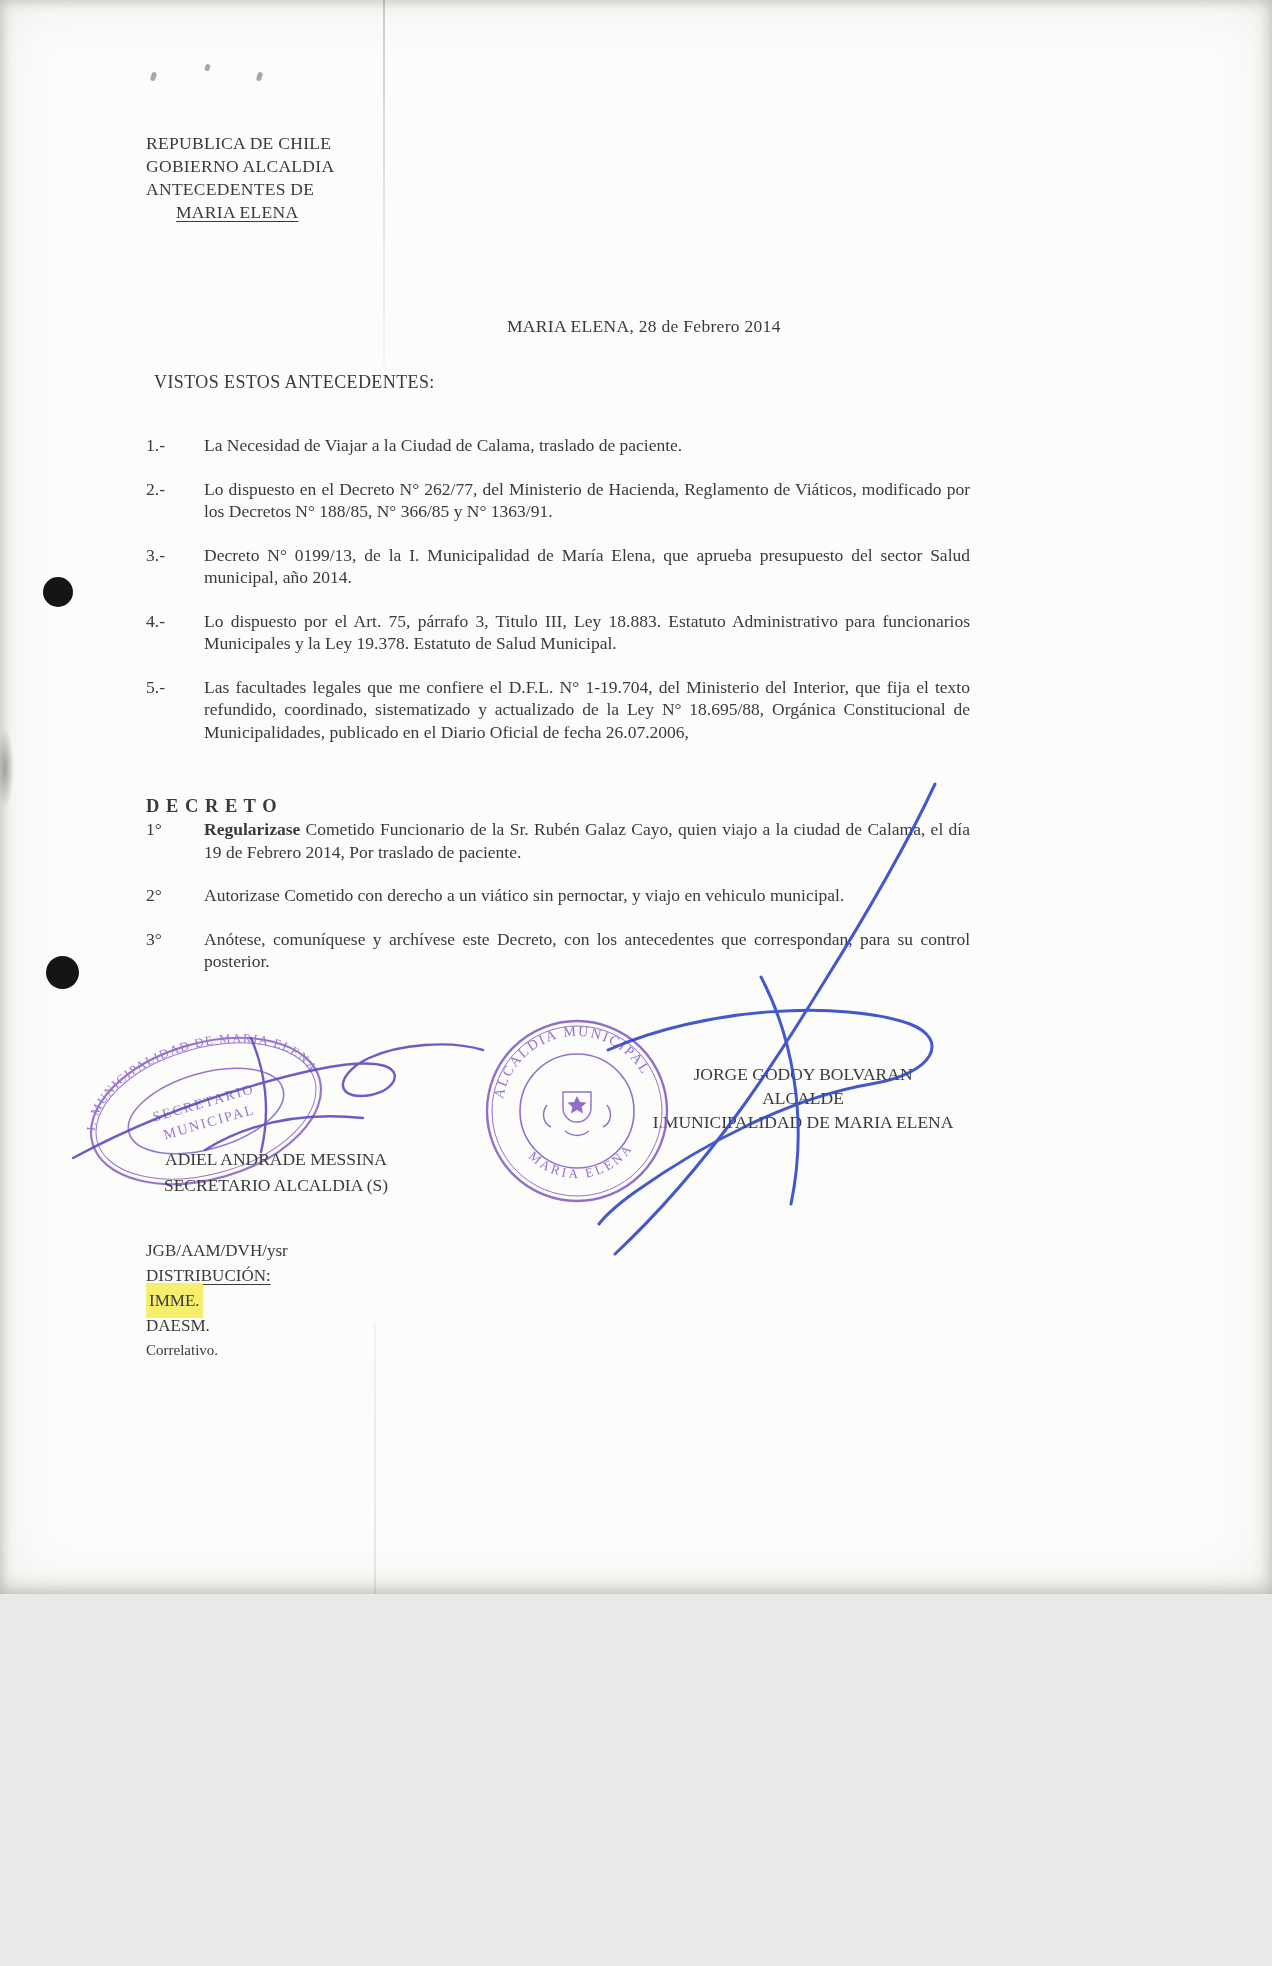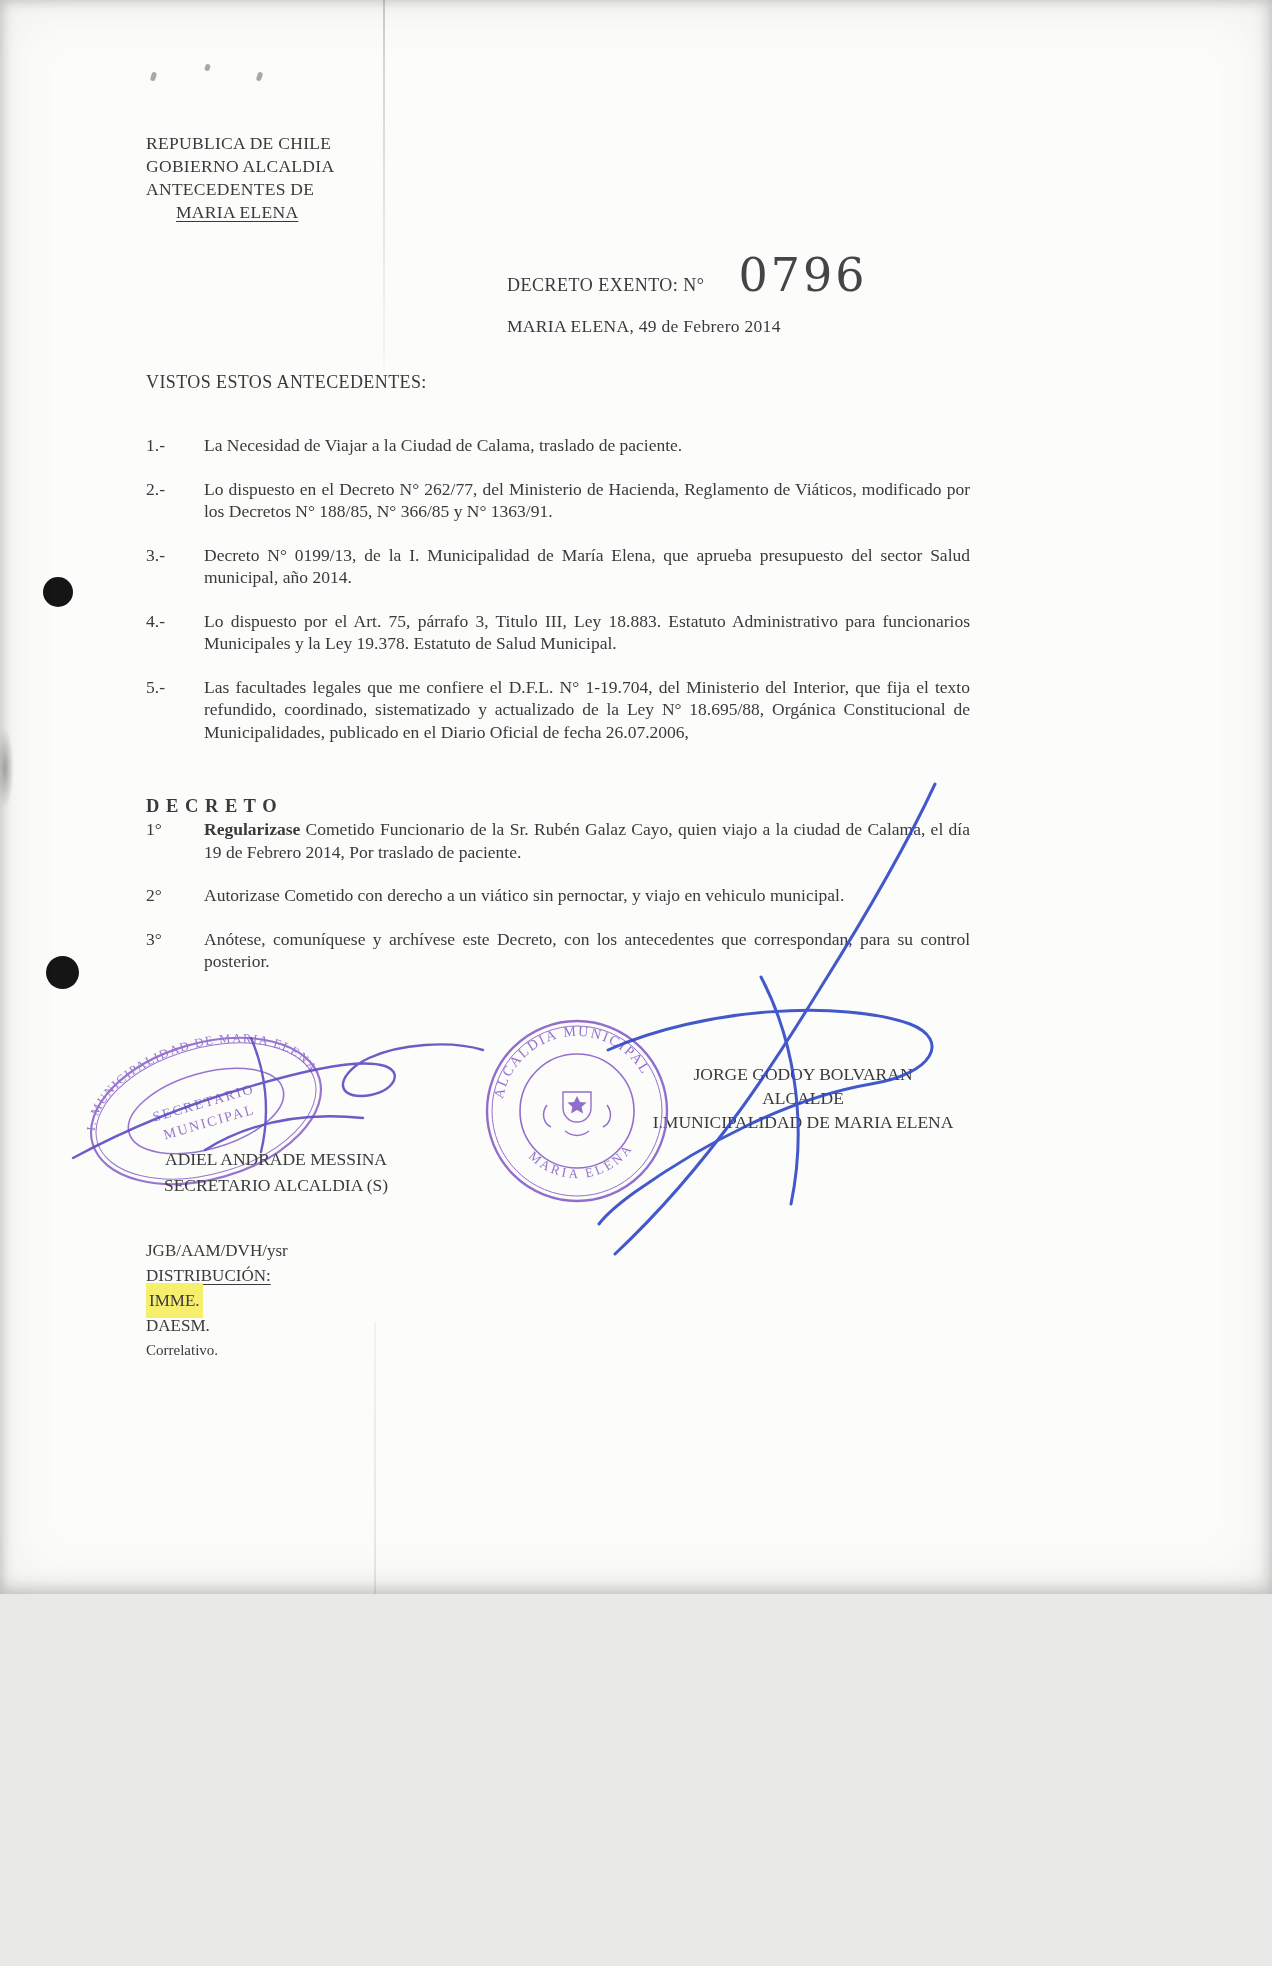--- a/index.html
+++ b/index.html
@@ -38,21 +38,21 @@
     line-height:23px; letter-spacing:.3px; }
   .letterhead .ind { margin-left:30px; }
   .u { text-decoration:underline; text-underline-offset:3px; }
 
   .decree-line { position:absolute; left:507px; top:248px; display:flex; align-items:baseline; }
   .decree-label { font-size:18px; letter-spacing:.5px; }
   .decree-number { font-size:46px; margin-left:34px; letter-spacing:3px;
     color:#454547; font-family:"DejaVu Serif",serif; }
   .dateline { position:absolute; left:507px; top:316px; font-size:17.5px; letter-spacing:.3px; }
 
-  .vistos { position:absolute; left:146px; top:372px; font-size:18px; letter-spacing:.4px; }
+  .vistos { position:absolute; left:154px; top:372px; font-size:18px; letter-spacing:.4px; }
 
   .list { position:absolute; left:146px; width:824px; font-size:17.5px; line-height:22.5px; }
   .antecedentes { top:434px; }
   .resoluciones { top:818px; }
   .item { display:flex; margin-bottom:21px; }
   .item .num { flex:0 0 58px; }
   .item .txt { flex:1; text-align:justify; }
 
   .decreto-heading { position:absolute; left:146px; top:796px; font-size:18.5px;
     font-weight:bold; letter-spacing:1px; }
@@ -85,25 +85,21 @@
   <div class="punch punch-1"></div>
   <div class="punch punch-2"></div>
 
   <div class="letterhead">
     <div>REPUBLICA DE CHILE</div>
     <div>GOBIERNO  ALCALDIA</div>
     <div>ANTECEDENTES DE</div>
     <div class="u ind">MARIA ELENA</div>
   </div>
 
-  <div class="decree-line">
-    <span class="decree-label">DECRETO EXENTO:   N°</span>
-    <span class="decree-number">0796</span>
-  </div>
-  <div class="dateline">MARIA ELENA,  49 de Febrero  2014</div>
+  <div class="dateline">MARIA ELENA,  28 de Febrero  2014</div>
 
   <div class="vistos">VISTOS ESTOS ANTECEDENTES:</div>
 
   <div class="list antecedentes">
     <div class="item">
       <span class="num">1.-</span>
       <span class="txt">La Necesidad de Viajar a la Ciudad de Calama, traslado de paciente.</span>
     </div>
     <div class="item">
       <span class="num">2.-</span>

